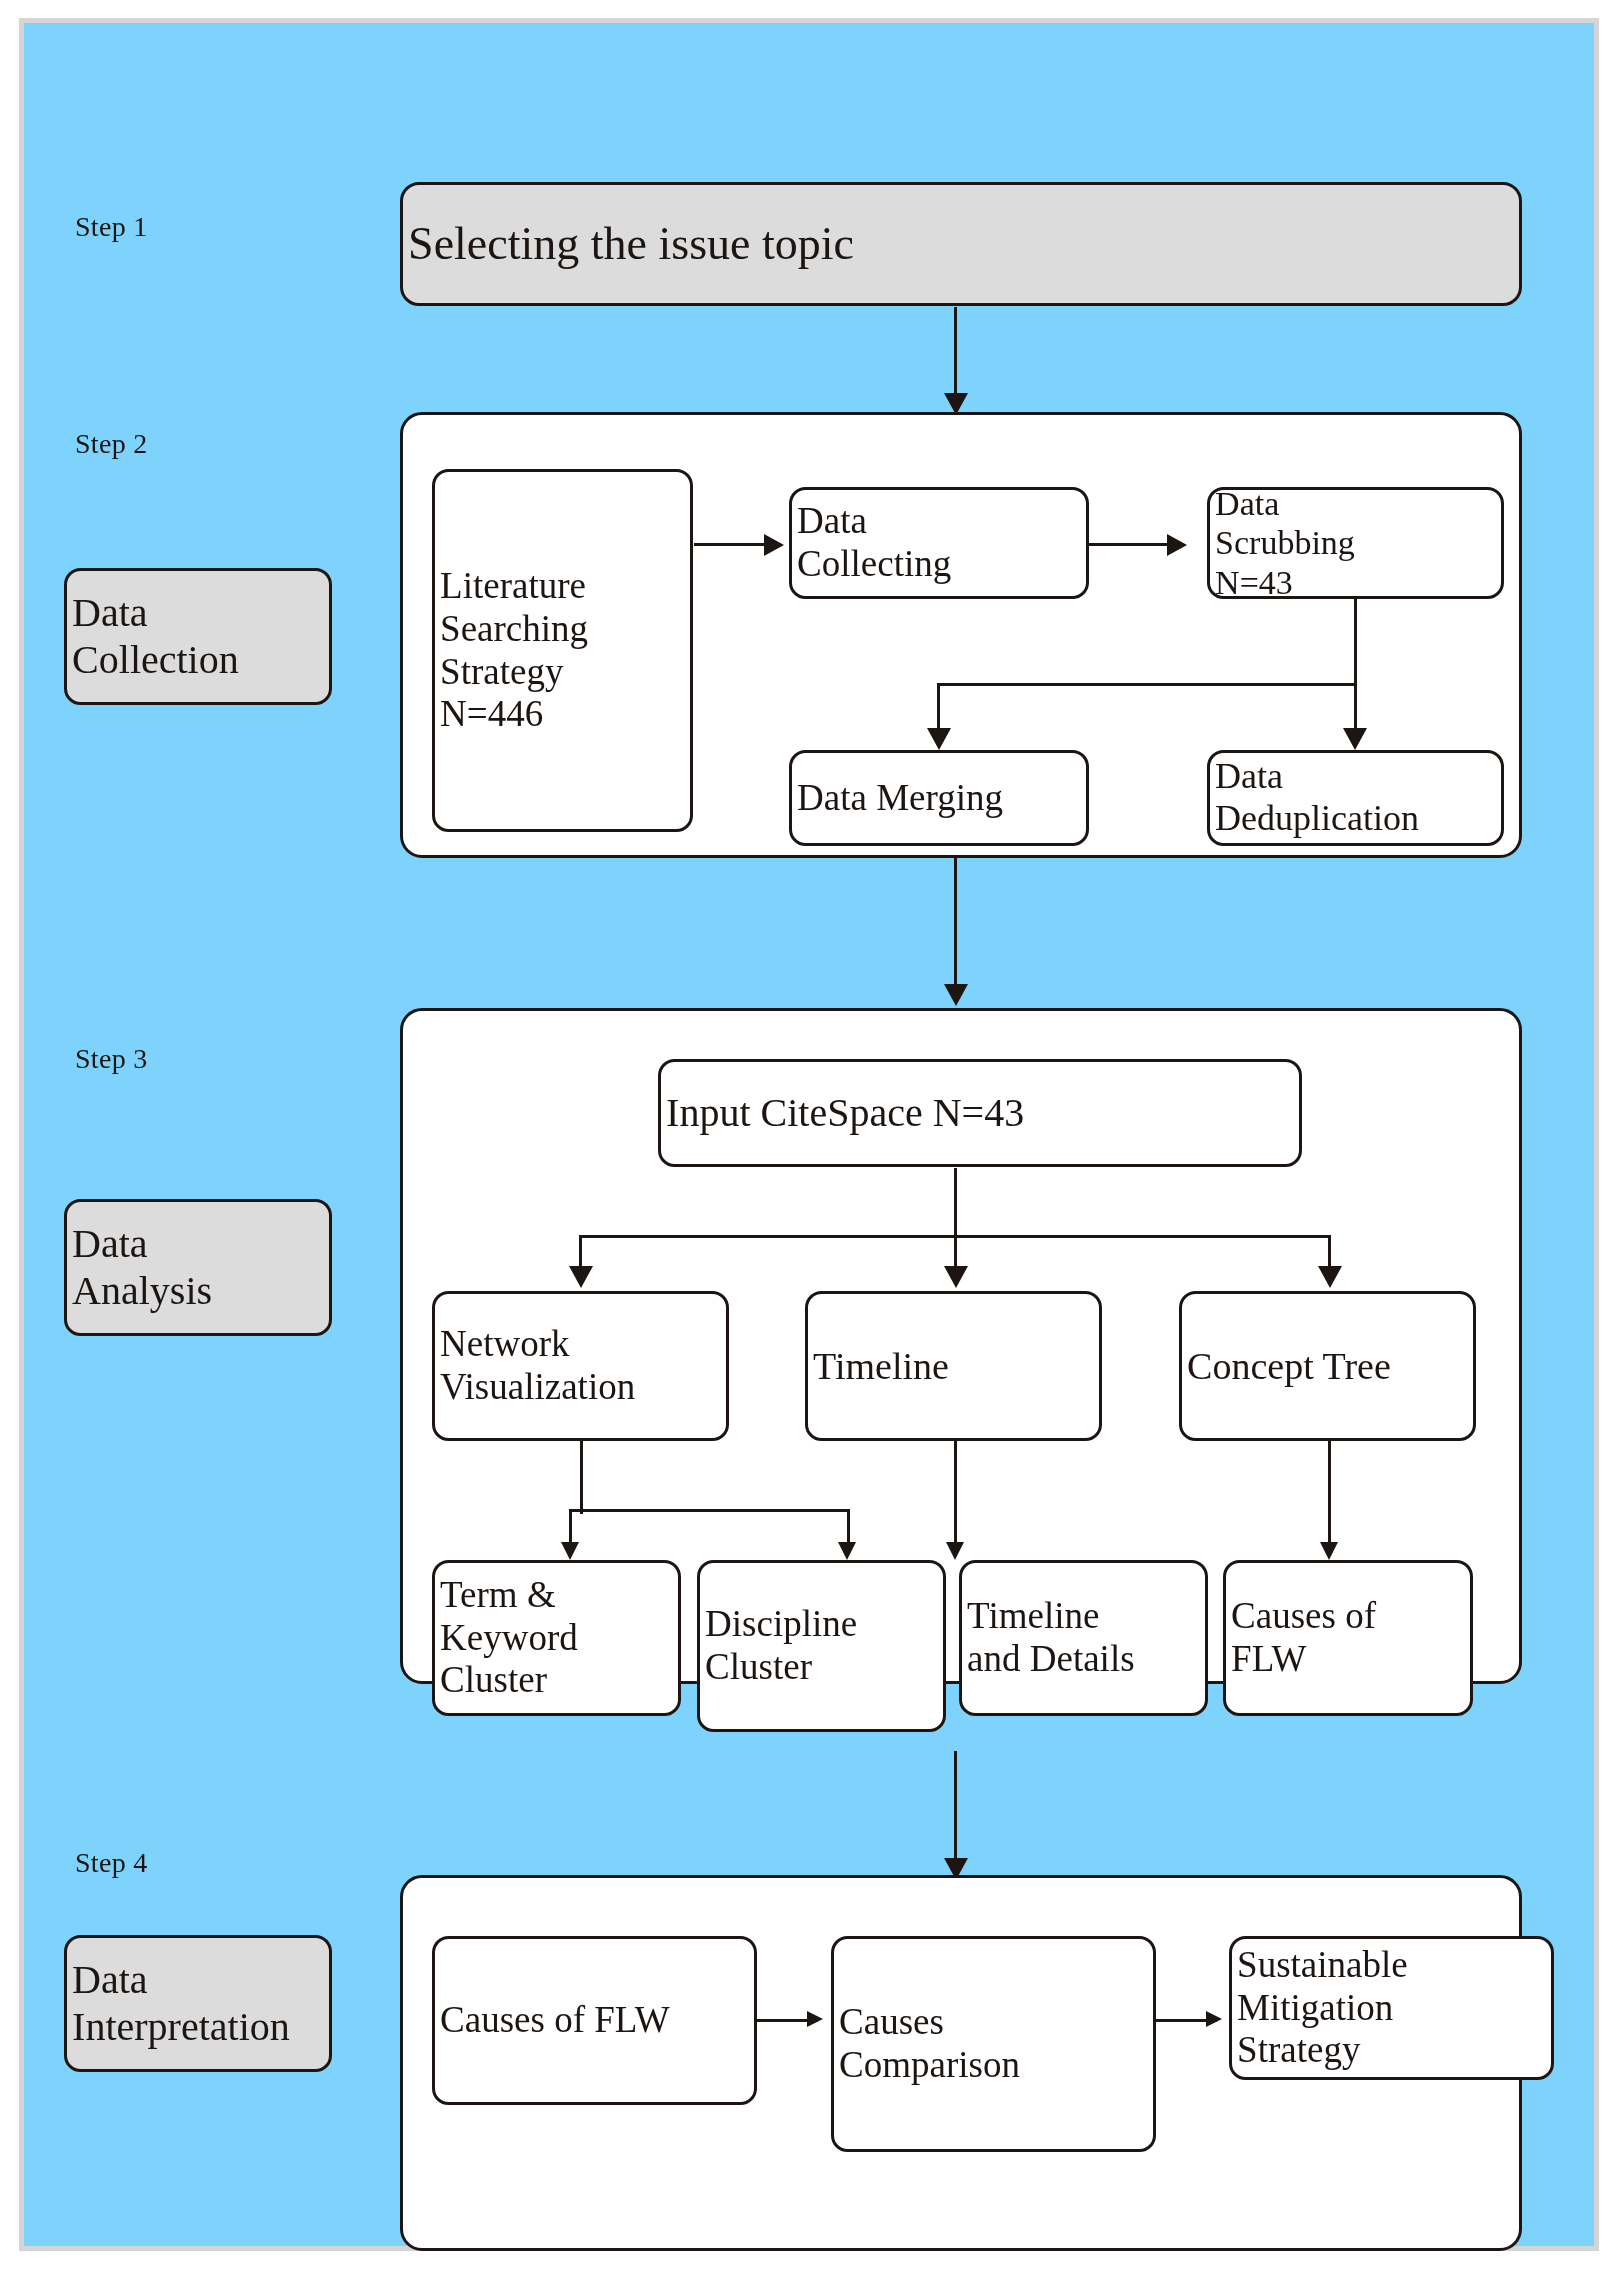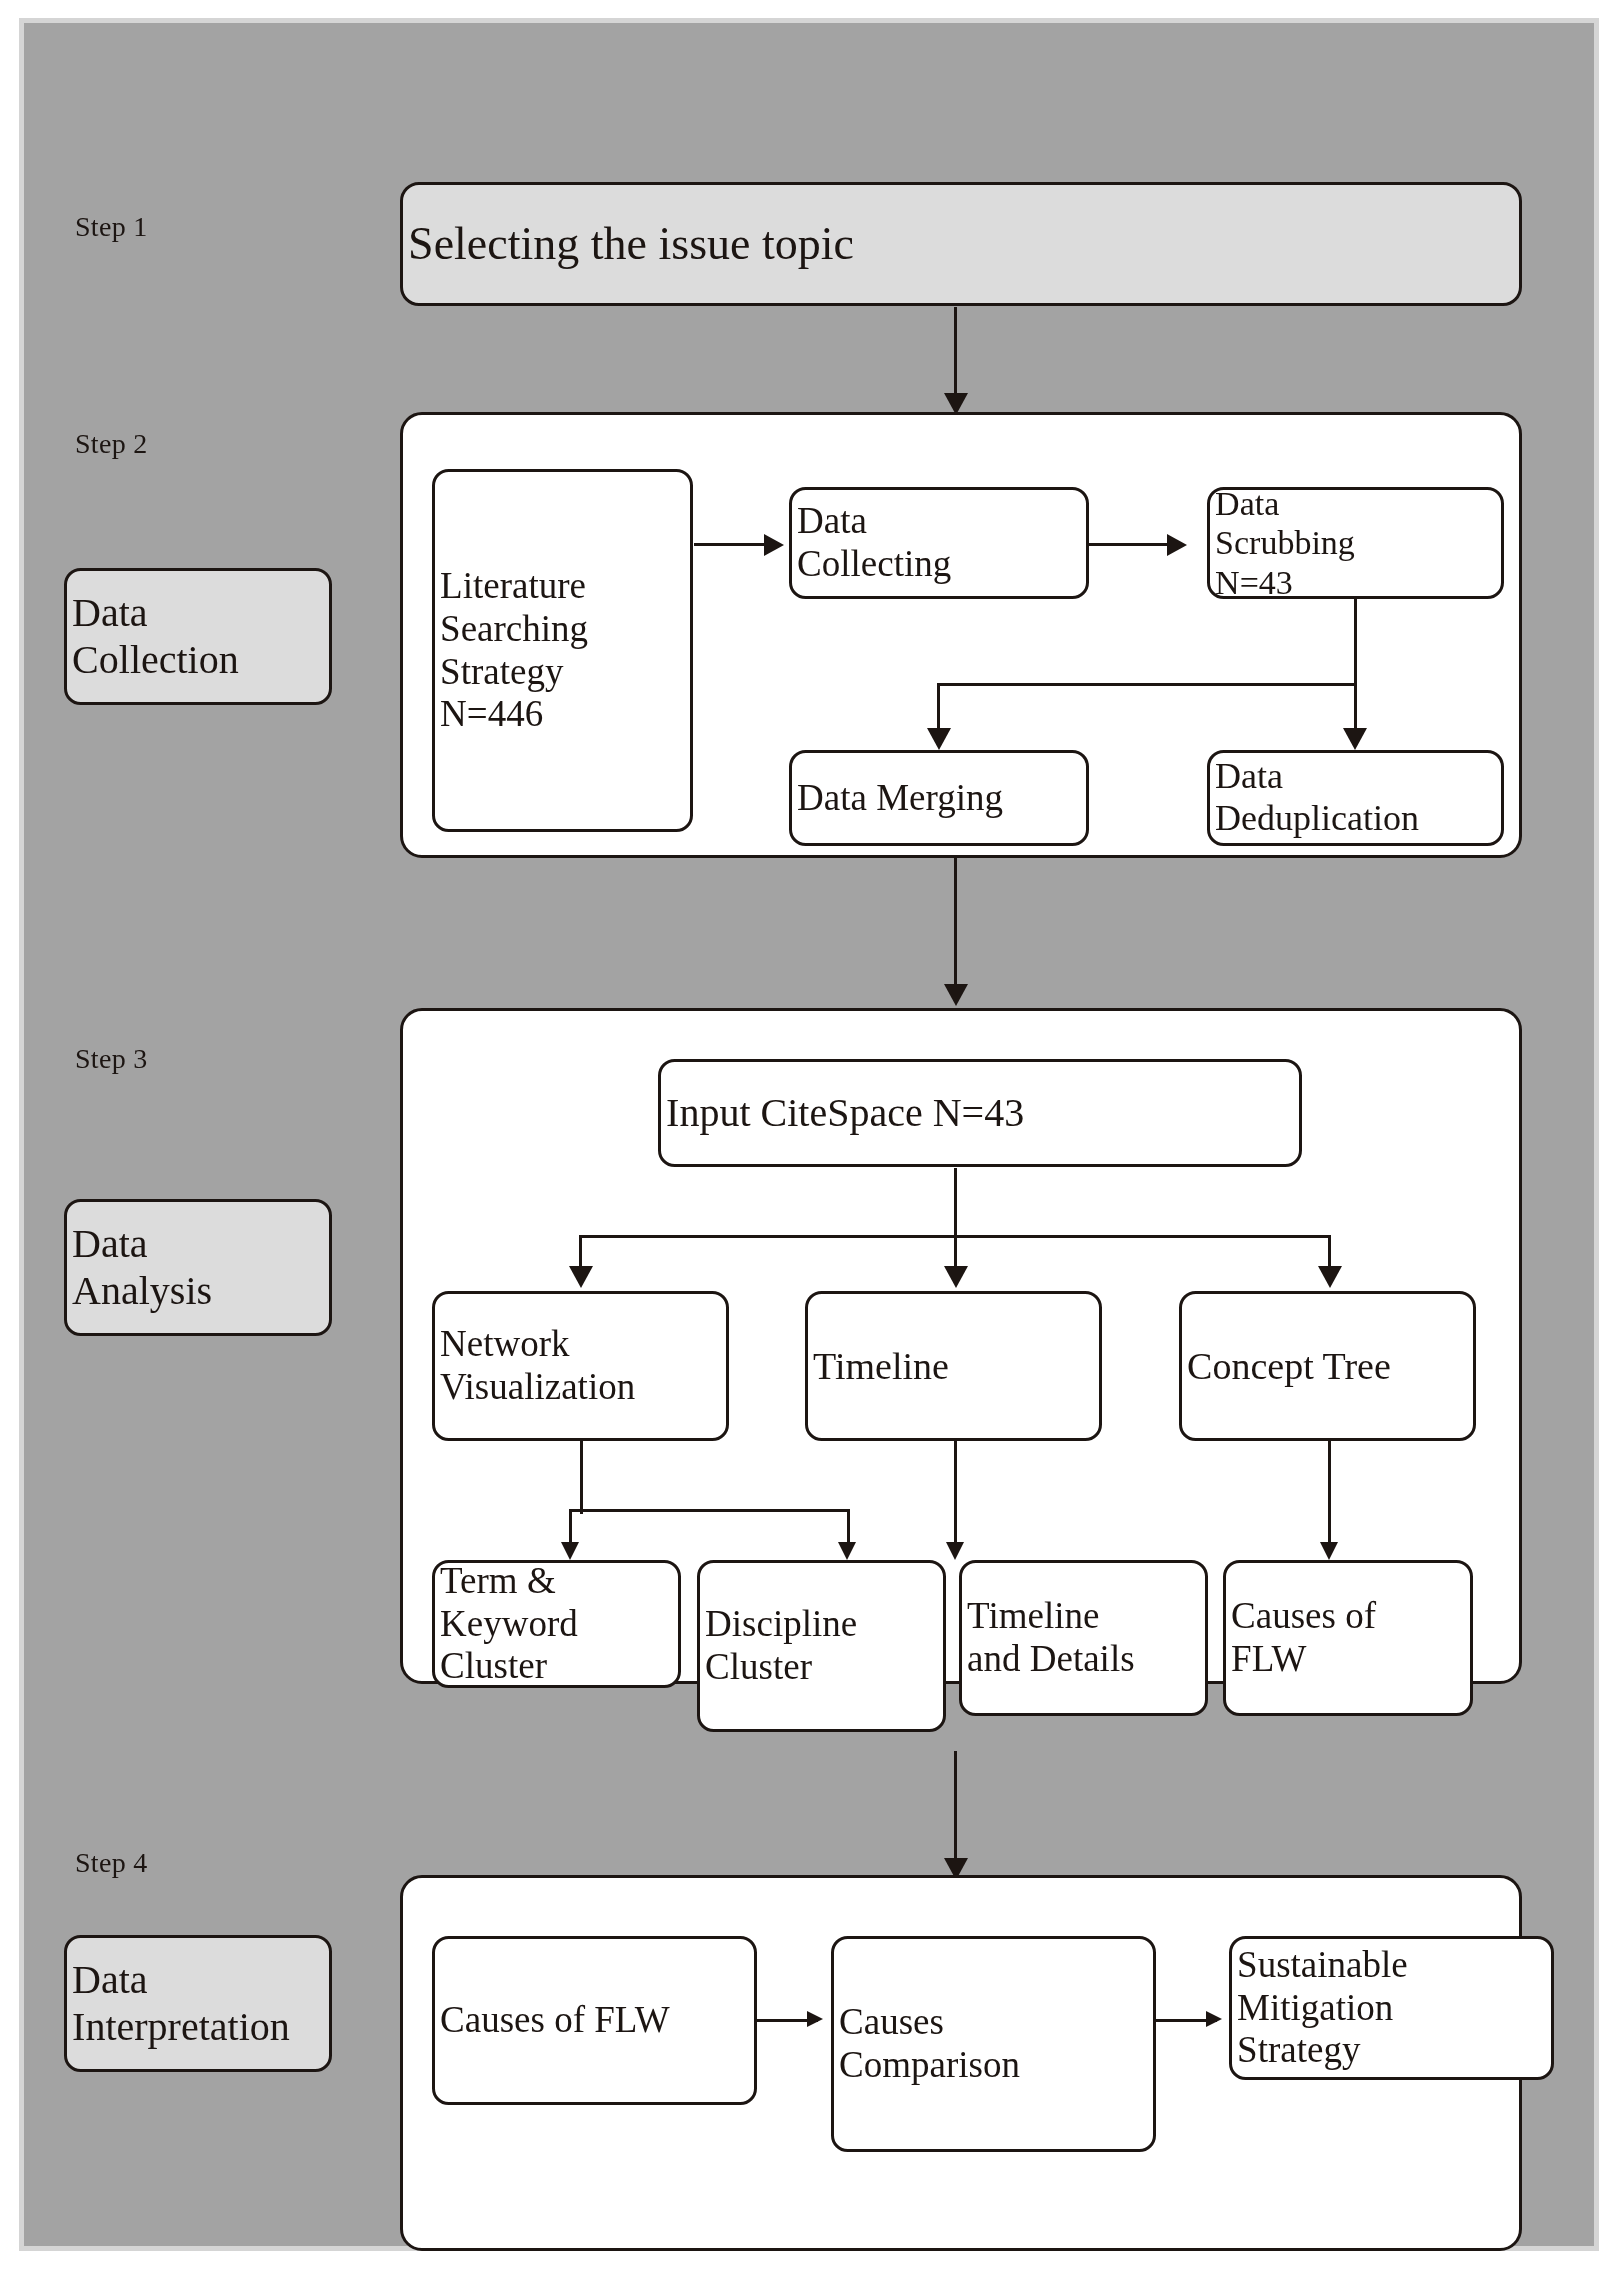--- a/index.html
+++ b/index.html
@@ -19,21 +19,21 @@
   }
   
   #outer-frame {
     position: absolute;
     left: 19px;
     top: 18px;
     width: 1580px;
     height: 2233px;
     border: 5.7px solid #d5d5d5;
     box-sizing: border-box;
-    background: #a3a3a3;
+    background: #7dd3fc;
   }
 
   .step-label {
     position: absolute;
     font-size: 28px;
     color: #1c1512;
     letter-spacing: 0.3px;
     white-space: nowrap;
   }
 
@@ -225,21 +225,21 @@
     <div class="arrow-down small" style="left:537px; top:1519px;"></div>
     <div class="vline" style="left:823px; top:1486px; height:40px;"></div>
     <div class="arrow-down small" style="left:814px; top:1519px;"></div>
 
     <div class="vline" style="left:930px; top:1418px; height:105px;"></div>
     <div class="arrow-down small" style="left:922px; top:1519px;"></div>
 
     <div class="vline" style="left:1304px; top:1418px; height:105px;"></div>
     <div class="arrow-down small" style="left:1296px; top:1519px;"></div>
 
-    <div class="node" style="left:408px; top:1537px; width:249px; height:128px; font-size:37px;">
+    <div class="node" style="left:408px; top:1537px; width:249px; height:156px; font-size:37px;">
       <span class="txt">
         <span>Term &amp;</span><br>
         <span>Keyword</span><br>
         <span>Cluster</span>
       </span>
     </div>
 
     <div class="node" style="left:673px; top:1537px; width:249px; height:172px; font-size:37px;">
       <span class="txt">
         <span>Discipline</span><br>

